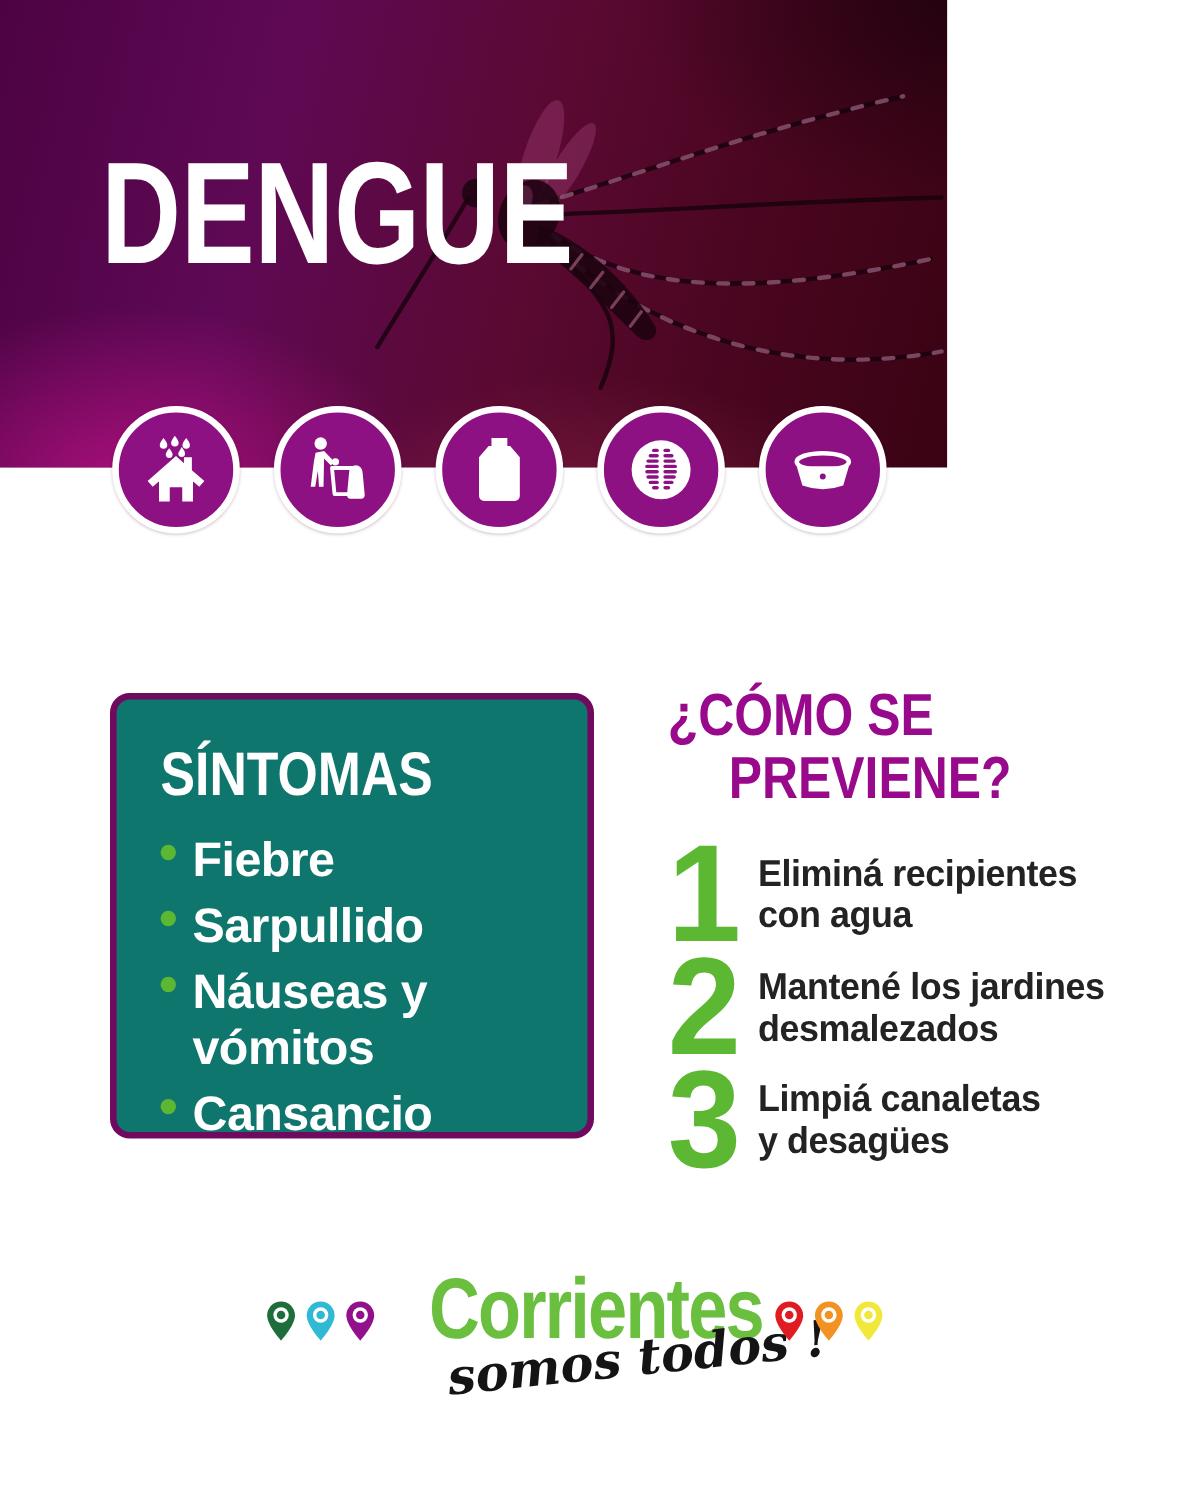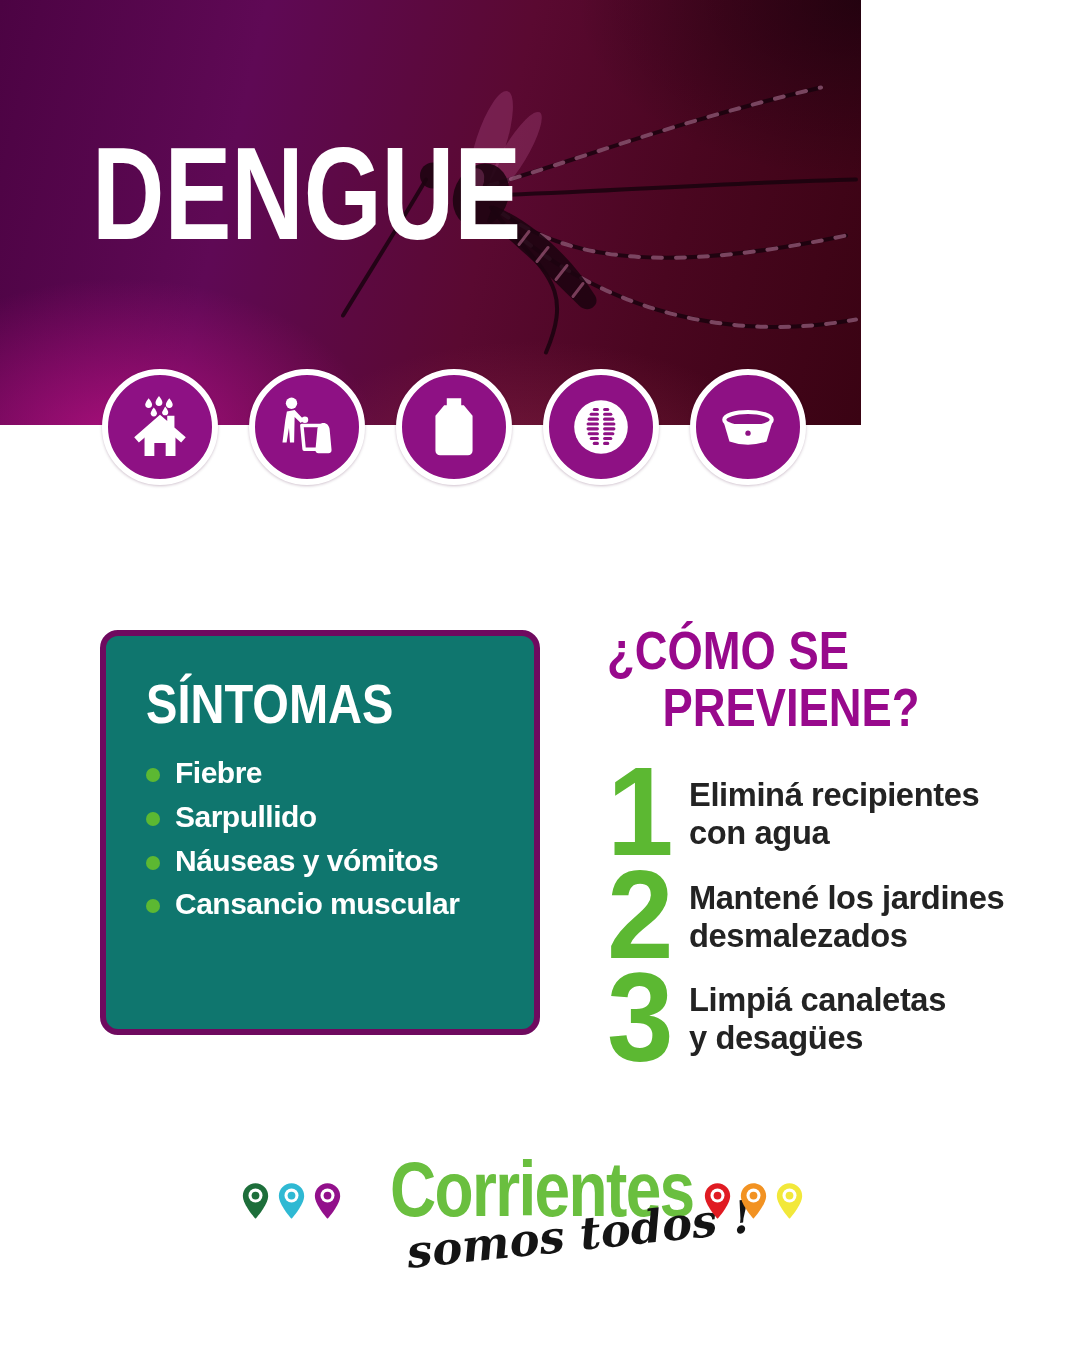--- a/index.html
+++ b/index.html
@@ -44,21 +44,21 @@
     margin:6px 0 24px 0; font-size:56px; font-weight:bold; line-height:1;
     transform:scaleX(.84); transform-origin:left top; letter-spacing:0;
   }
   .symptoms ul { list-style:none; margin:0; padding:0; }
   .symptoms li { display:flex; gap:15px; margin-bottom:9px; }
   .bullet-dot {
     flex:none; width:14px; height:14px; border-radius:50%;
     background:#5cb832; margin-top:12px;
   }
   .symptom-label {
-    font-size:30px; font-weight:bold; line-height:1.16; letter-spacing:-0.5px;
+    font-size:44px; font-weight:bold; line-height:1.16; letter-spacing:-0.5px;
   }
 
   
   .prevention { position:absolute; left:607px; top:622px; width:420px; }
   .prevention h2 {
     margin:0; color:#98098c; font-size:54px; font-weight:bold; line-height:1.06;
     transform:scaleX(.84); transform-origin:left top;
   }
   .prev-line2 { display:block; padding-left:66px; }
   .steps { margin-top:26px; }

